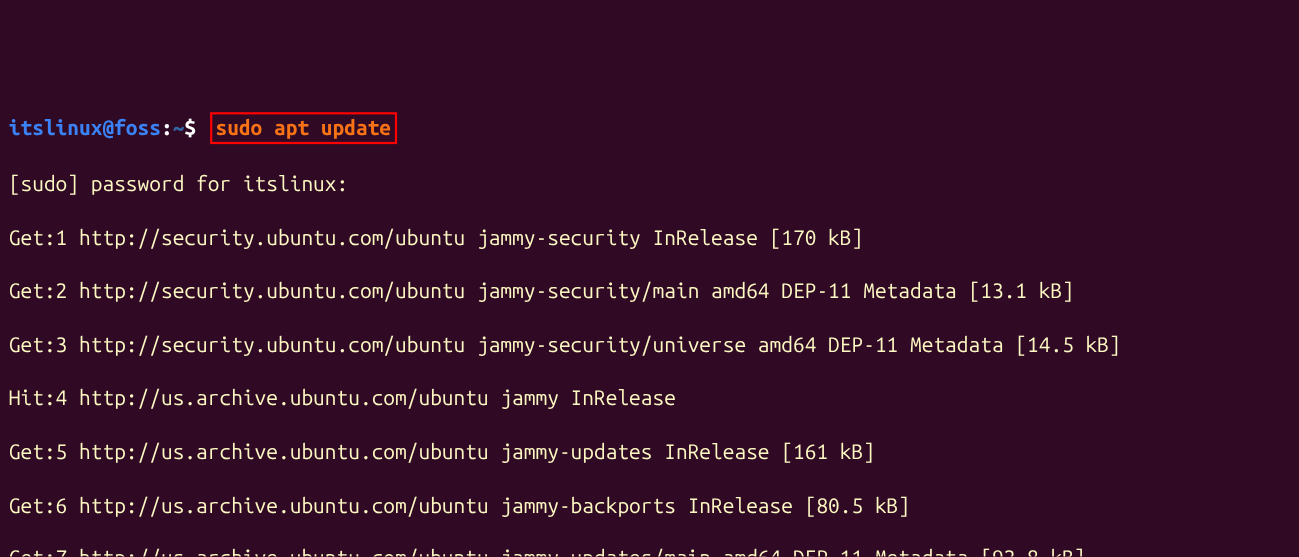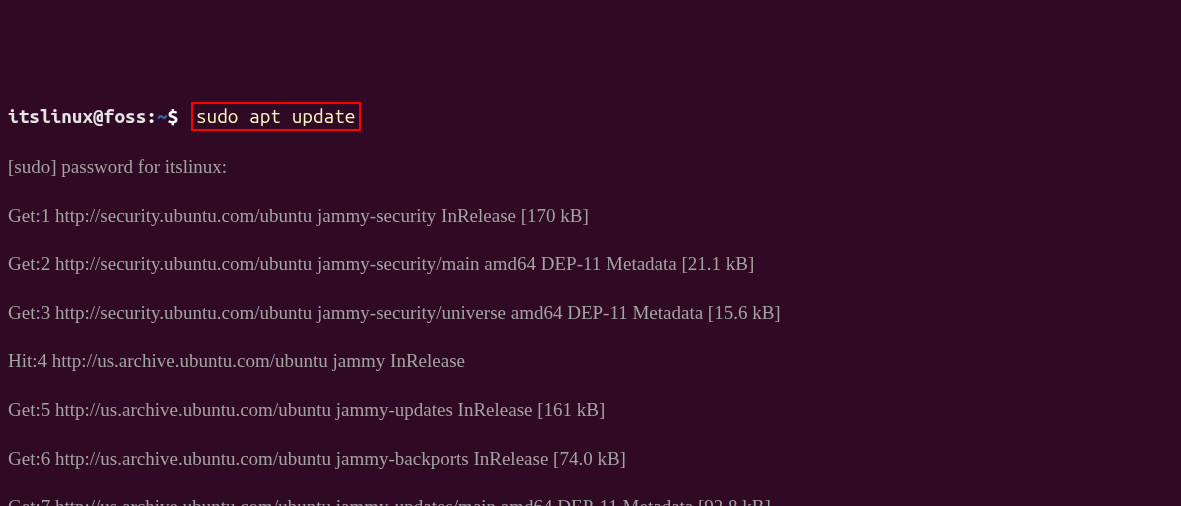--- a/index.html
+++ b/index.html
@@ -13,62 +13,62 @@
     font-family: 'Ubuntu Mono', 'DejaVu Sans Mono', 'Courier New', monospace;
     font-size: 19px;
     line-height: 1.28;
     padding: 5px 8px;
     width: 1181px;
     height: 506px;
     overflow: hidden;
     white-space: pre;
   }
   .prompt-user {
-    color: #e5e5e5;
+    color: #3b82f6;
     font-weight: bold;
     text-align: right;
   }
   .prompt-path {
     color: #3465a4;
     font-weight: bold;
   }
   .prompt-symbol {
     color: #ffffff;
     font-weight: bold;
   }
   .command {
-    color: #fef9c3;
+    color: #f97316;
+    font-weight: bold;
   }
   .output-line {
-    color: #a3a3a3;
-    font-family: Liberation Serif, serif;
+    color: #fef9c3;
   }
   .highlight-box {
     display: inline-block;
     border: 2px solid #ff0000;
     padding: 0 3px;
     margin-left: 2px;
   }
   .terminal-line {
     display: block;
   }
 </style>
 </head>
 <body>
 
 
 
 <div class="terminal-line"><span class="prompt-user">itslinux@foss</span><span class="prompt-symbol">:</span><span class="prompt-path">~</span><span class="prompt-symbol">$</span> <span class="highlight-box"><span class="command">sudo apt update</span></span></div>
 <div class="terminal-line output-line">[sudo] password for itslinux:</div>
 <div class="terminal-line output-line">Get:1 http://security.ubuntu.com/ubuntu jammy-security InRelease [170 kB]</div>
-<div class="terminal-line output-line">Get:2 http://security.ubuntu.com/ubuntu jammy-security/main amd64 DEP-11 Metadata [21.1 kB]</div>
-<div class="terminal-line output-line">Get:3 http://security.ubuntu.com/ubuntu jammy-security/universe amd64 DEP-11 Metadata [15.6 kB]</div>
+<div class="terminal-line output-line">Get:2 http://security.ubuntu.com/ubuntu jammy-security/main amd64 DEP-11 Metadata [13.1 kB]</div>
+<div class="terminal-line output-line">Get:3 http://security.ubuntu.com/ubuntu jammy-security/universe amd64 DEP-11 Metadata [14.5 kB]</div>
 <div class="terminal-line output-line">Hit:4 http://us.archive.ubuntu.com/ubuntu jammy InRelease</div>
 <div class="terminal-line output-line">Get:5 http://us.archive.ubuntu.com/ubuntu jammy-updates InRelease [161 kB]</div>
-<div class="terminal-line output-line">Get:6 http://us.archive.ubuntu.com/ubuntu jammy-backports InRelease [74.0 kB]</div>
+<div class="terminal-line output-line">Get:6 http://us.archive.ubuntu.com/ubuntu jammy-backports InRelease [80.5 kB]</div>
 <div class="terminal-line output-line">Get:7 http://us.archive.ubuntu.com/ubuntu jammy-updates/main amd64 DEP-11 Metadata [92.8 kB]</div>
 
 
 
 
 
 
 
 
 

